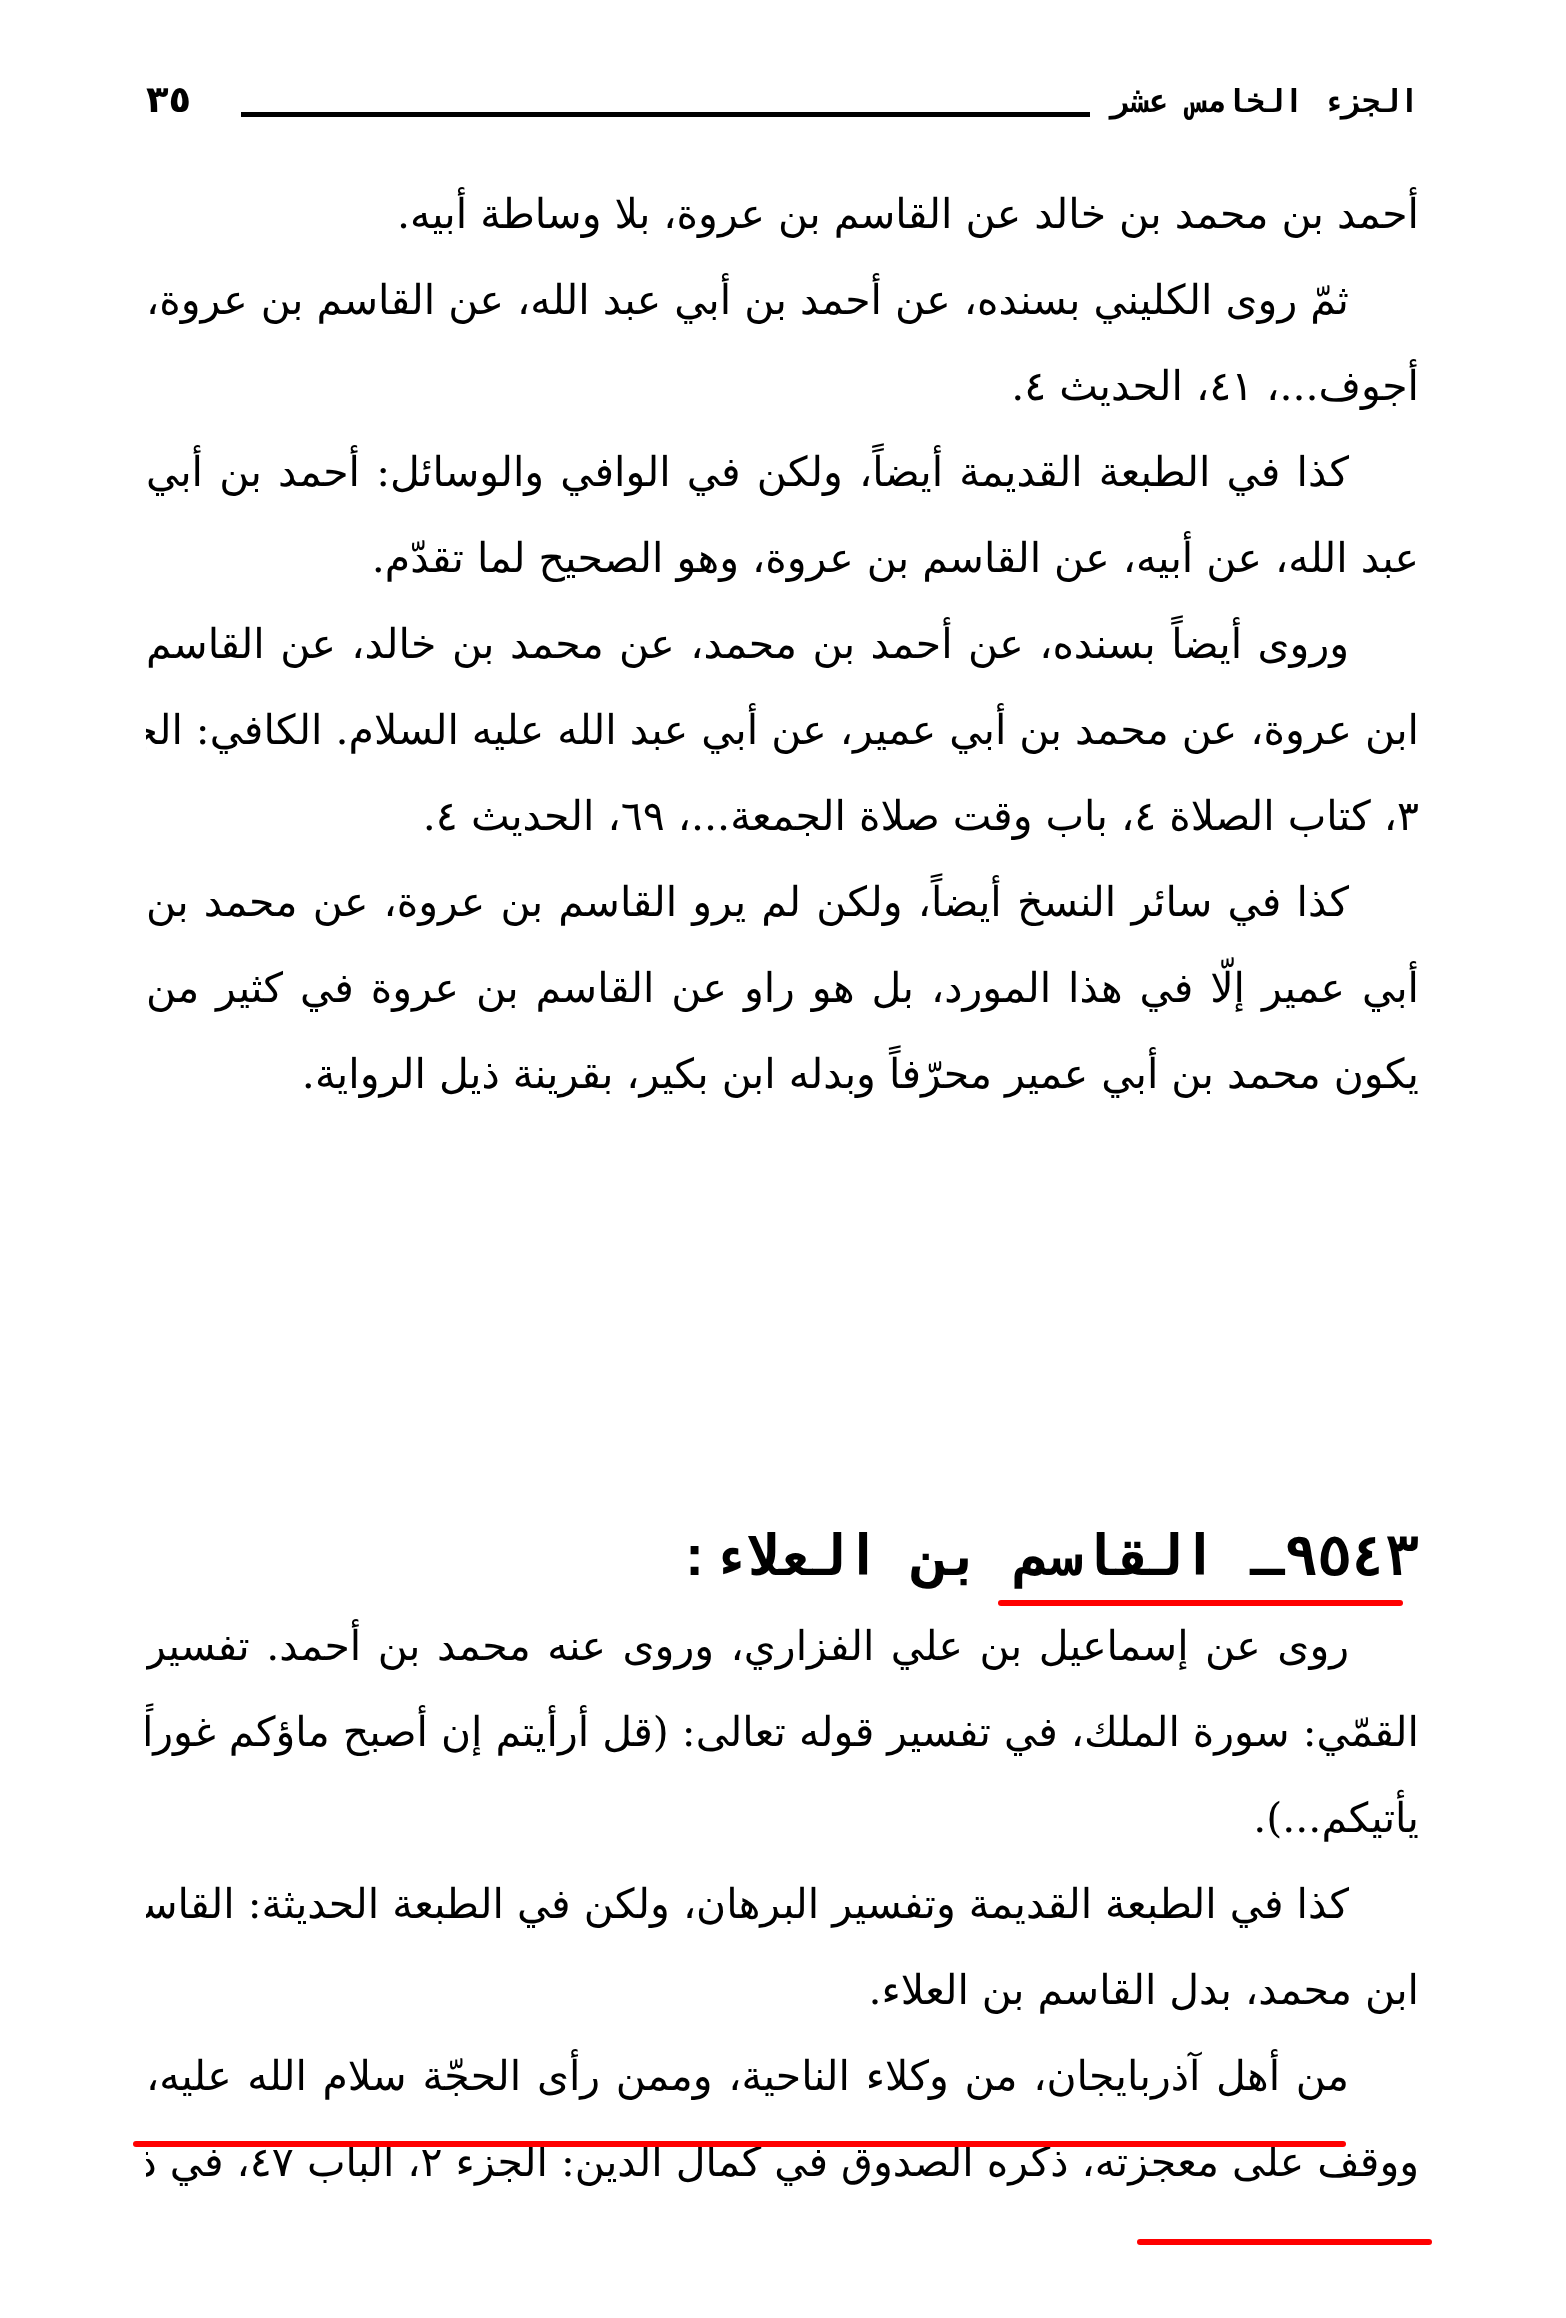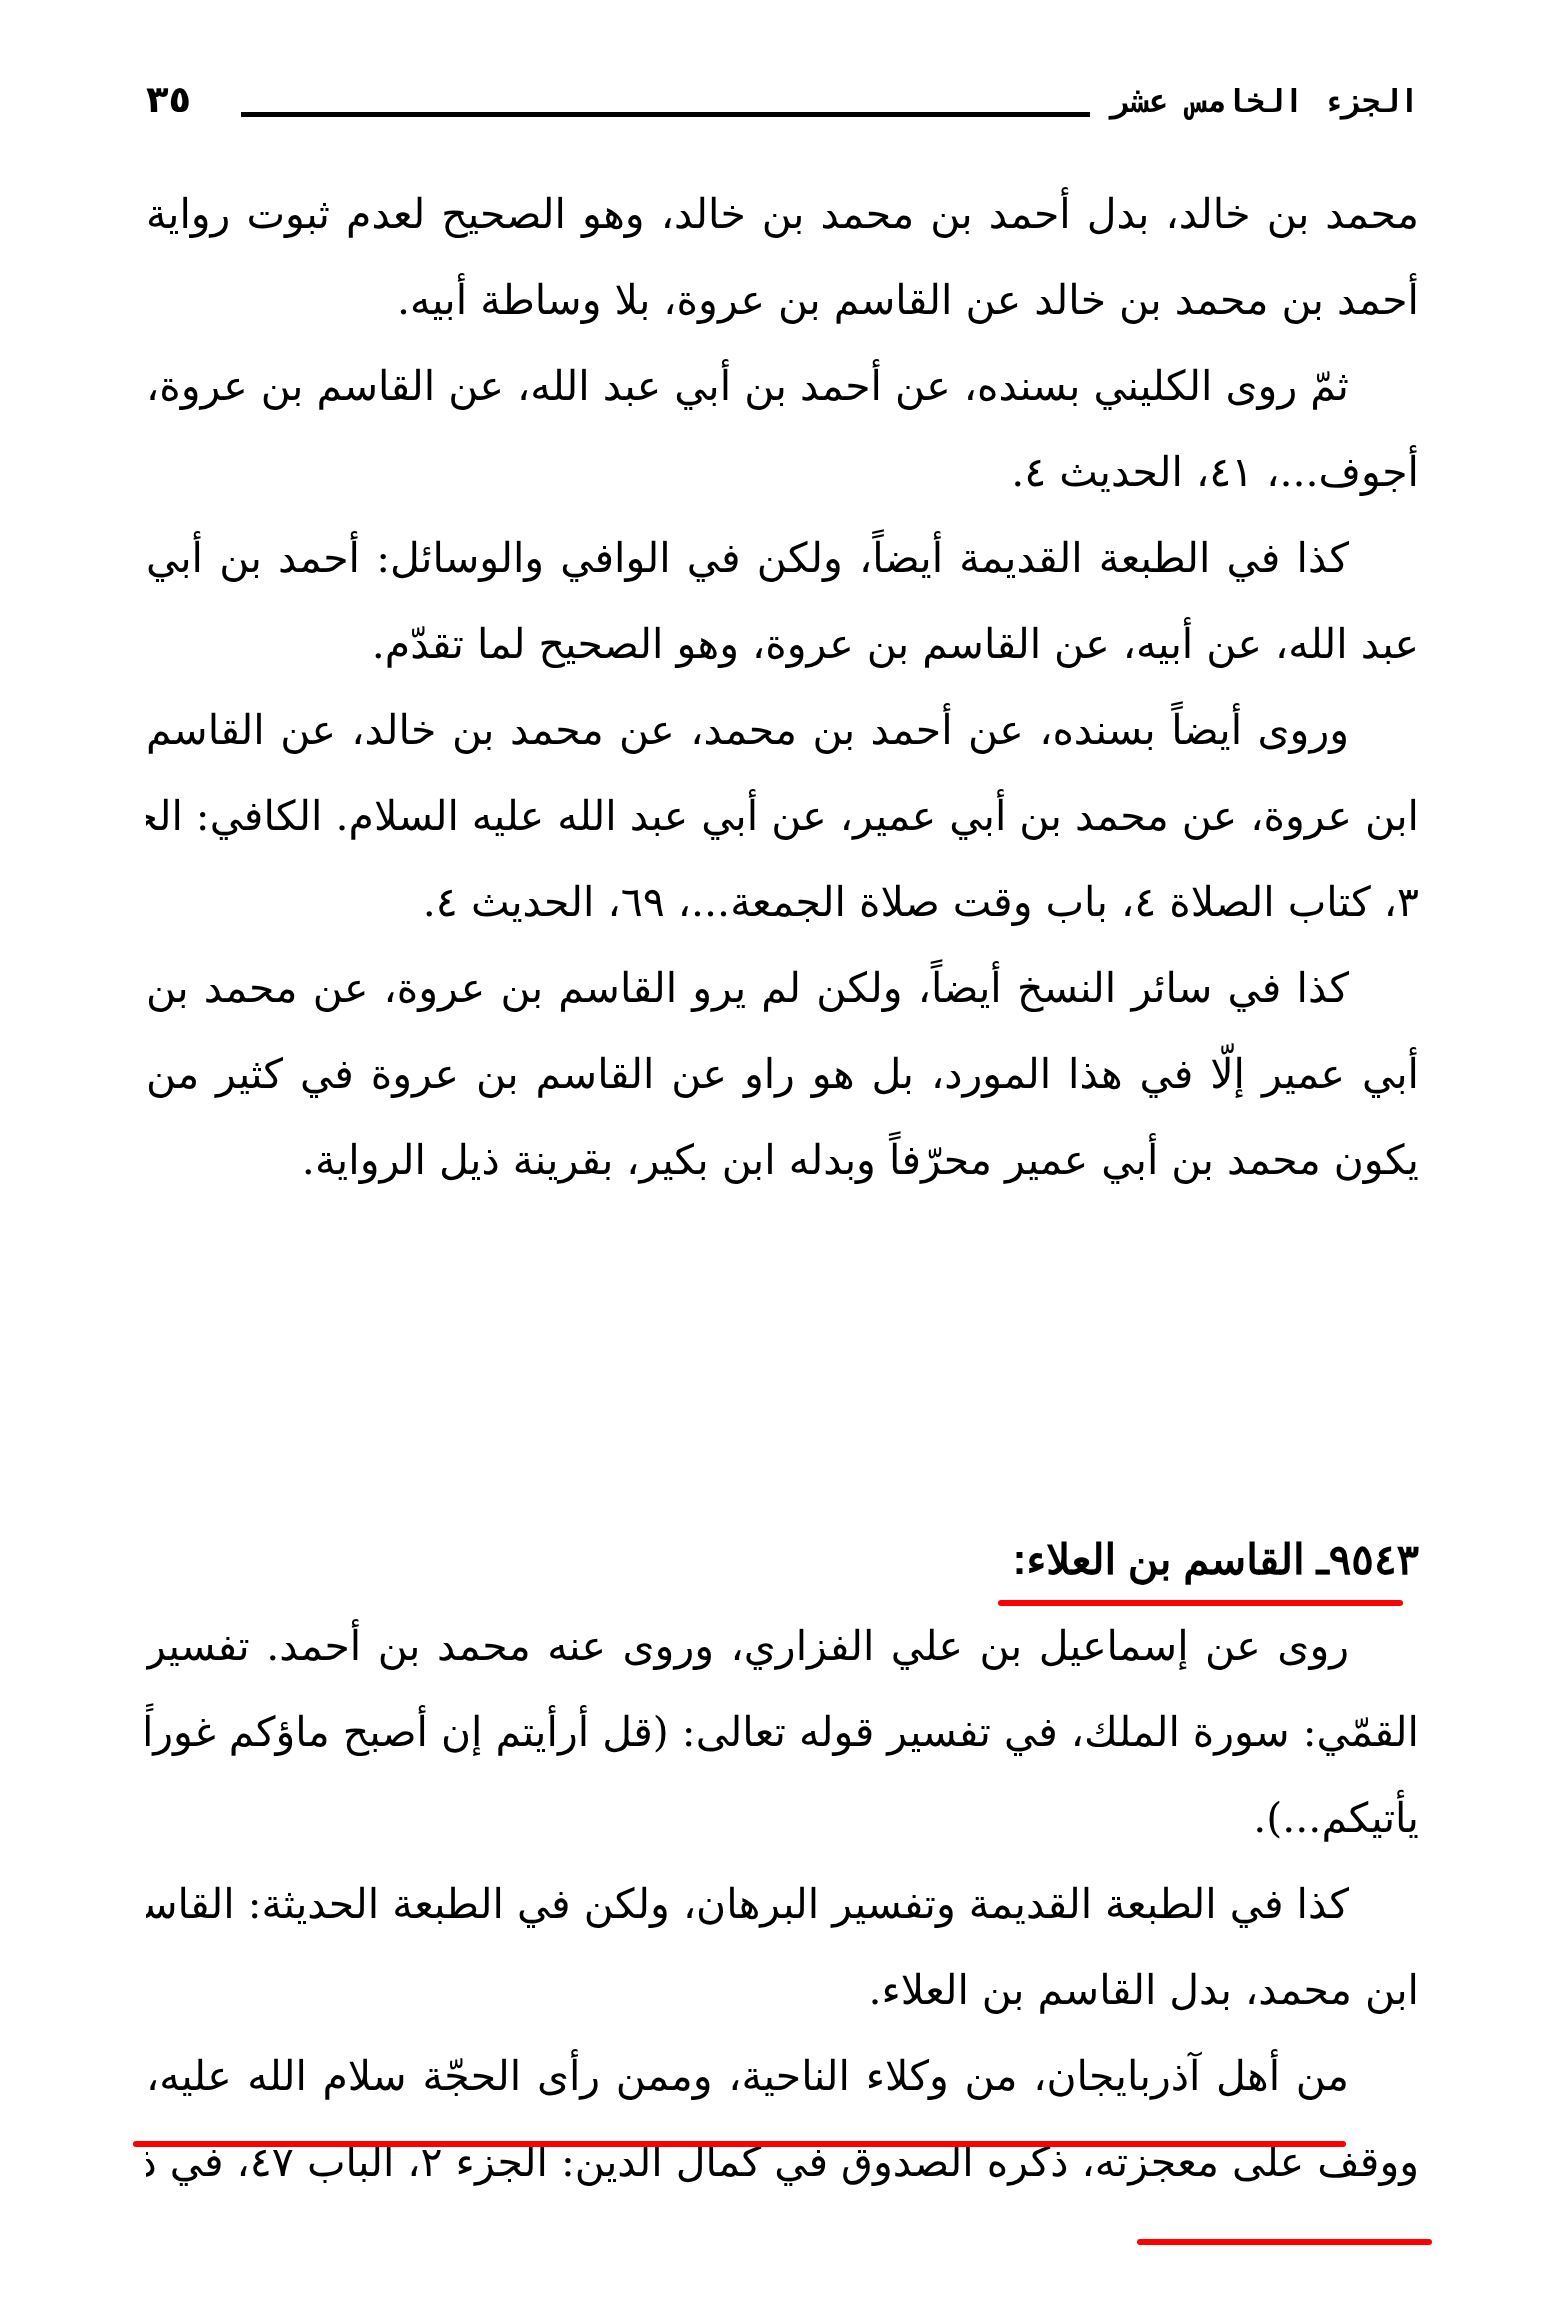--- a/index.html
+++ b/index.html
@@ -7,36 +7,35 @@
     font-family:"DejaVu Serif", serif; color:#000; }
   .page { position:absolute; left:0; top:0; width:1566px; height:2319px; }
   .header { position:absolute; top:82px; left:146px; width:1273px; height:57px; direction:rtl; }
   .header .title { position:absolute; right:0; top:0; font-family:Liberation Mono, monospace; font-weight:bold; font-size:32px; }
   .header .rule { position:absolute; left:95px; right:329px; top:30px; height:5px; background:#000; }
   .header .pnum { position:absolute; left:0; top:-3.8px; font-family:"DejaVu Sans", sans-serif; font-weight:bold; font-size:37px; }
   .text { position:absolute; left:146px; width:1273px; direction:rtl; text-align:justify; }
   .line { height:86px; line-height:86px; font-size:41px; white-space:nowrap; overflow:hidden; text-align-last:justify; text-align:justify; }
   .line.last { text-align-last:right; }
   .line.indent { padding-right:70px; }
-  .heading { font-family:Liberation Sans, sans-serif; font-weight:bold; font-size:42px; height:86px; line-height:86px; }
+  .heading { font-family:Liberation Mono, monospace; font-weight:bold; font-size:56px; height:86px; line-height:86px; }
   .red-line { position:absolute; height:6.3px; background:#ff0000; border-radius:3.2px; }
 </style>
 </head>
 <body>
 
 <div class="page">
 
   <div class="header">
     <span class="title">الجزء الخامس عشر</span>
     <div class="rule"></div>
     <span class="pnum">٣٥</span>
   </div>
 
   <div class="text" style="top:171px;">
-    <div class="line">محمد بن خالد، بدل أحمد بن محمد بن خالد، وهو الصحيح لعدم ثبوت رواية</div>
     <div class="line last">أحمد بن محمد بن خالد عن القاسم بن عروة، بلا وساطة أبيه.</div>
     <div class="line indent">ثمّ روى الكليني بسنده، عن أحمد بن أبي عبد الله، عن القاسم بن عروة،</div>
     <div class="line last">أجوف...، ٤١، الحديث ٤.</div>
     <div class="line indent">كذا في الطبعة القديمة أيضاً، ولكن في الوافي والوسائل: أحمد بن أبي</div>
     <div class="line last">عبد الله، عن أبيه، عن القاسم بن عروة، وهو الصحيح لما تقدّم.</div>
     <div class="line indent">وروى أيضاً بسنده، عن أحمد بن محمد، عن محمد بن خالد، عن القاسم</div>
     <div class="line">ابن عروة، عن محمد بن أبي عمير، عن أبي عبد الله عليه السلام. الكافي: الجزء</div>
     <div class="line last">٣، كتاب الصلاة ٤، باب وقت صلاة الجمعة...، ٦٩، الحديث ٤.</div>
     <div class="line indent">كذا في سائر النسخ أيضاً، ولكن لم يرو القاسم بن عروة، عن محمد بن</div>
     <div class="line">أبي عمير إلّا في هذا المورد، بل هو راو عن القاسم بن عروة في كثير من</div>

